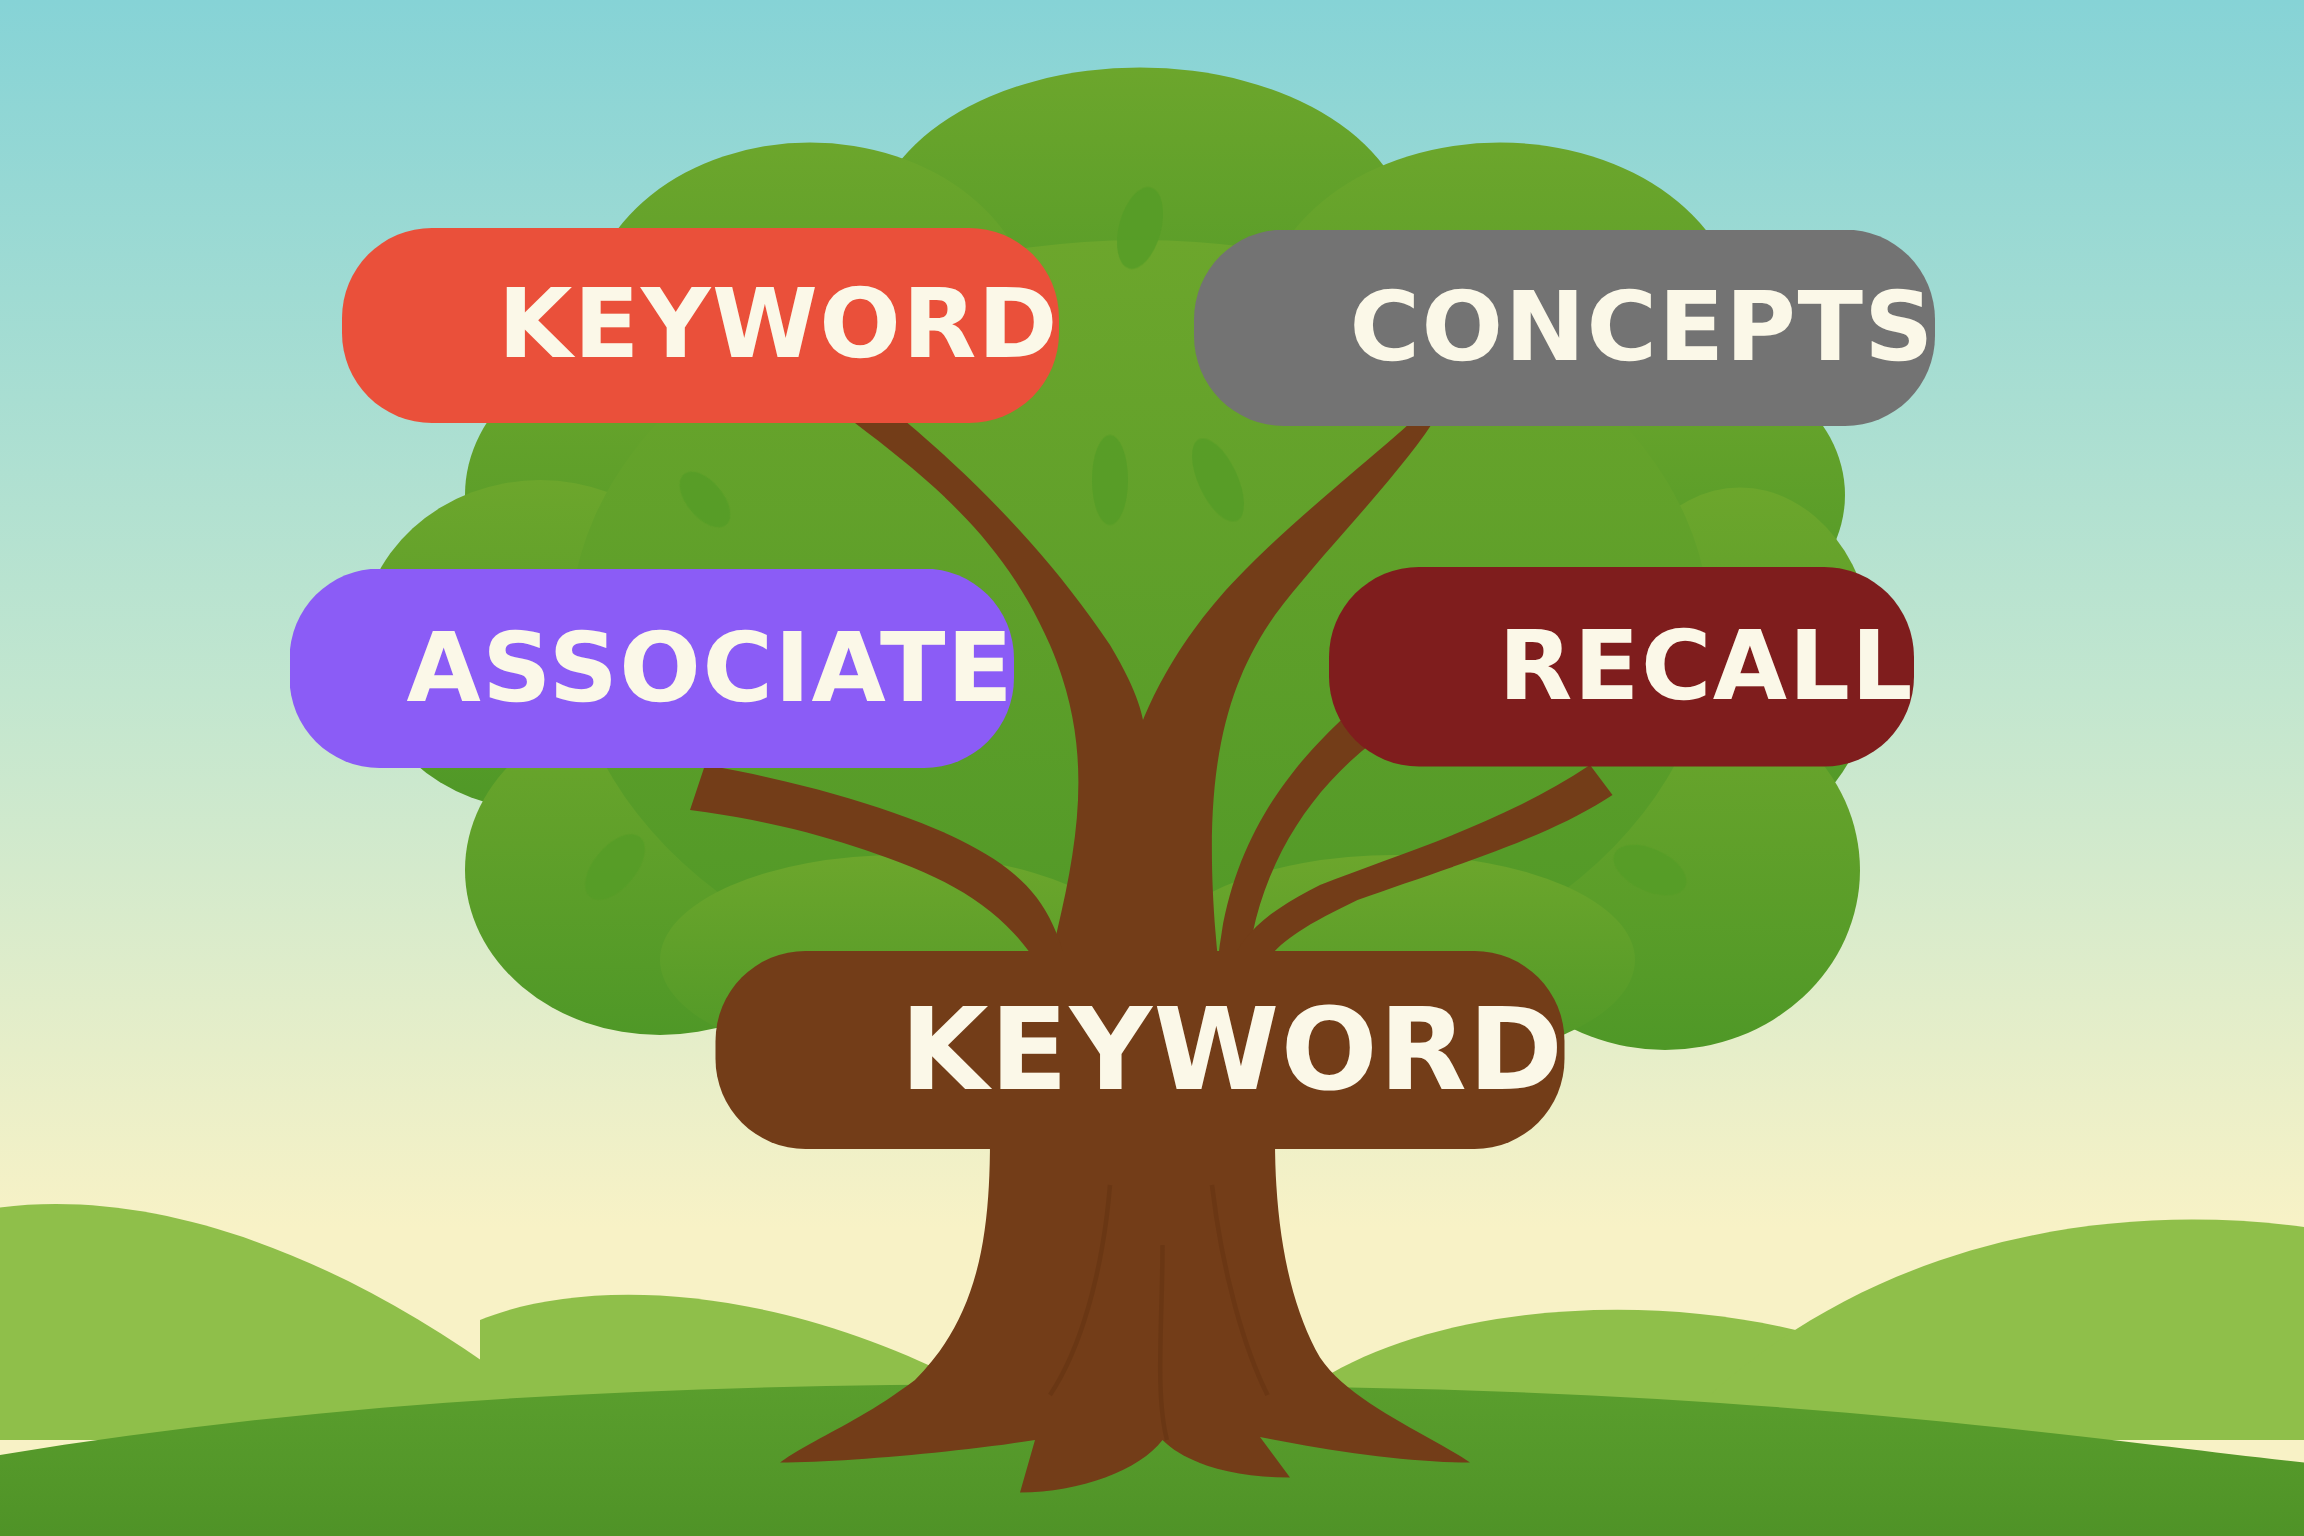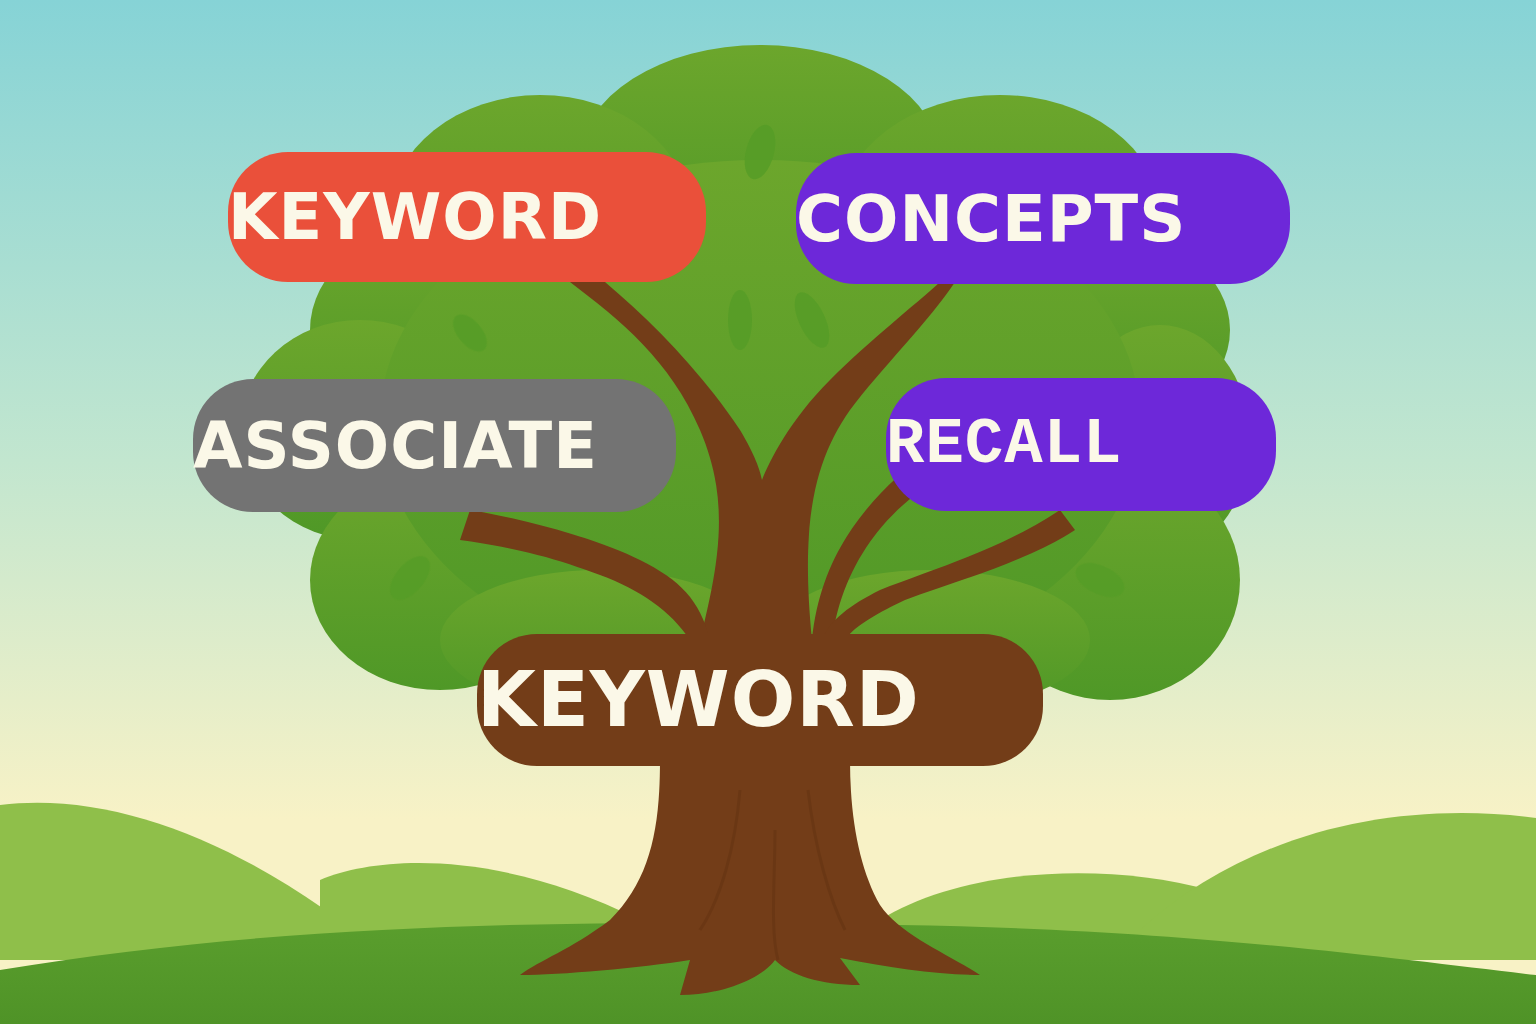--- a/index.html
+++ b/index.html
@@ -1,19 +1,19 @@
 <!DOCTYPE html>
 <html><head>
   <meta charset="utf-8">
   <style>
     html, body { margin: 0; padding: 0; }
     body { width: 1536px; height: 1024px; overflow: hidden; position: relative;
            font-family: "DejaVu Sans", "Liberation Sans", sans-serif; }
     .scene { position: absolute; left: 0; top: 0; width: 1536px; height: 1024px; }
-    .pill { position: absolute; display: flex; align-items: center; justify-content: flex-start;
+    .pill { position: absolute; display: flex; align-items: center; justify-content: flex-end;
             border-radius: 60px; color: #fbf8e8; font-weight: bold; letter-spacing: 1px;
             font-family: "DejaVu Sans", sans-serif; box-sizing: border-box; }
     .pill span { display: block; line-height: 1; }
     .pill-keyword  { left: 228px; top: 152px; width: 478px; height: 130px; font-size: 64px; }
     .pill-concepts { left: 796px; top: 153px; width: 494px; height: 131px; font-size: 64px; }
     .pill-associate{ left: 193px; top: 379px; width: 483px; height: 133px; font-size: 64px; }
     .pill-recall   { left: 886px; top: 378px; width: 390px; height: 133px; font-size: 64px; }
     .pill-mnemonic { left: 477px; top: 634px; width: 566px; height: 132px; font-size: 76px; }
   </style>
 </head>
@@ -84,24 +84,24 @@
   <g stroke="#653412" stroke-width="3" fill="none" opacity="0.6">
     <path d="M740 790 C735 850 720 900 700 930"></path>
     <path d="M775 830 C775 880 770 930 778 960"></path>
     <path d="M808 790 C815 850 830 900 845 930"></path>
   </g>
 </svg>
 
 <div class="pill pill-keyword" style="background:#ea503a;">
   <span>KEYWORD</span>
 </div>
-<div class="pill pill-concepts" style="background:#6d28d9;">
+<div class="pill pill-concepts" style="background:#737373;">
   <span>CONCEPTS</span>
 </div>
-<div class="pill pill-associate" style="background:#737373;">
+<div class="pill pill-associate" style="background:#8b5cf6;">
   <span>ASSOCIATE</span>
 </div>
-<div class="pill pill-recall" style="background:#6d28d9;font-family:Liberation Mono, monospace;">
+<div class="pill pill-recall" style="background:#7f1d1d;">
   <span>RECALL</span>
 </div>
 <div class="pill pill-mnemonic" style="background:#733d18;">
   <span>KEYWORD</span>
 </div>
 
 </body></html>

